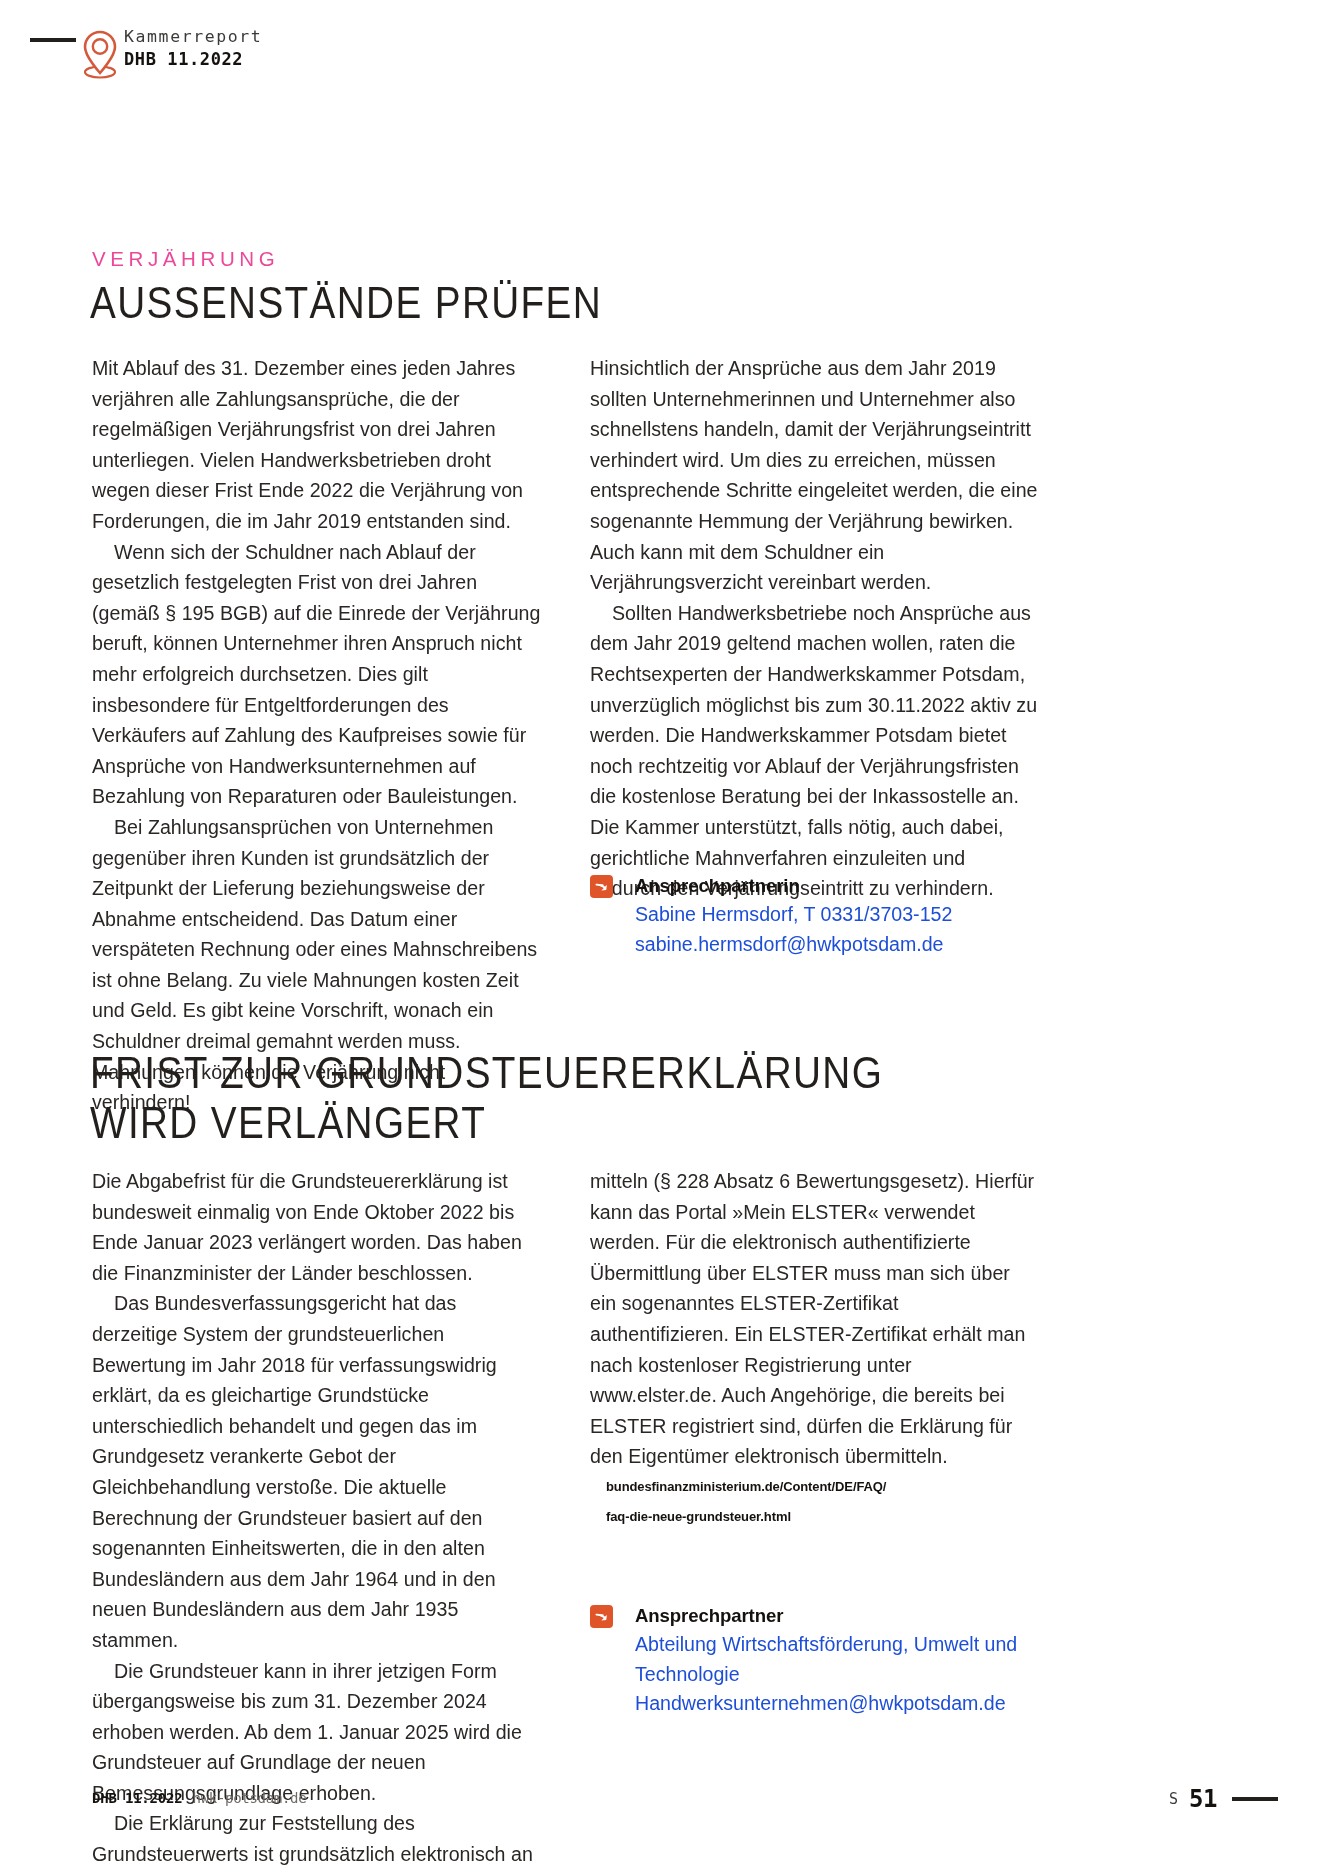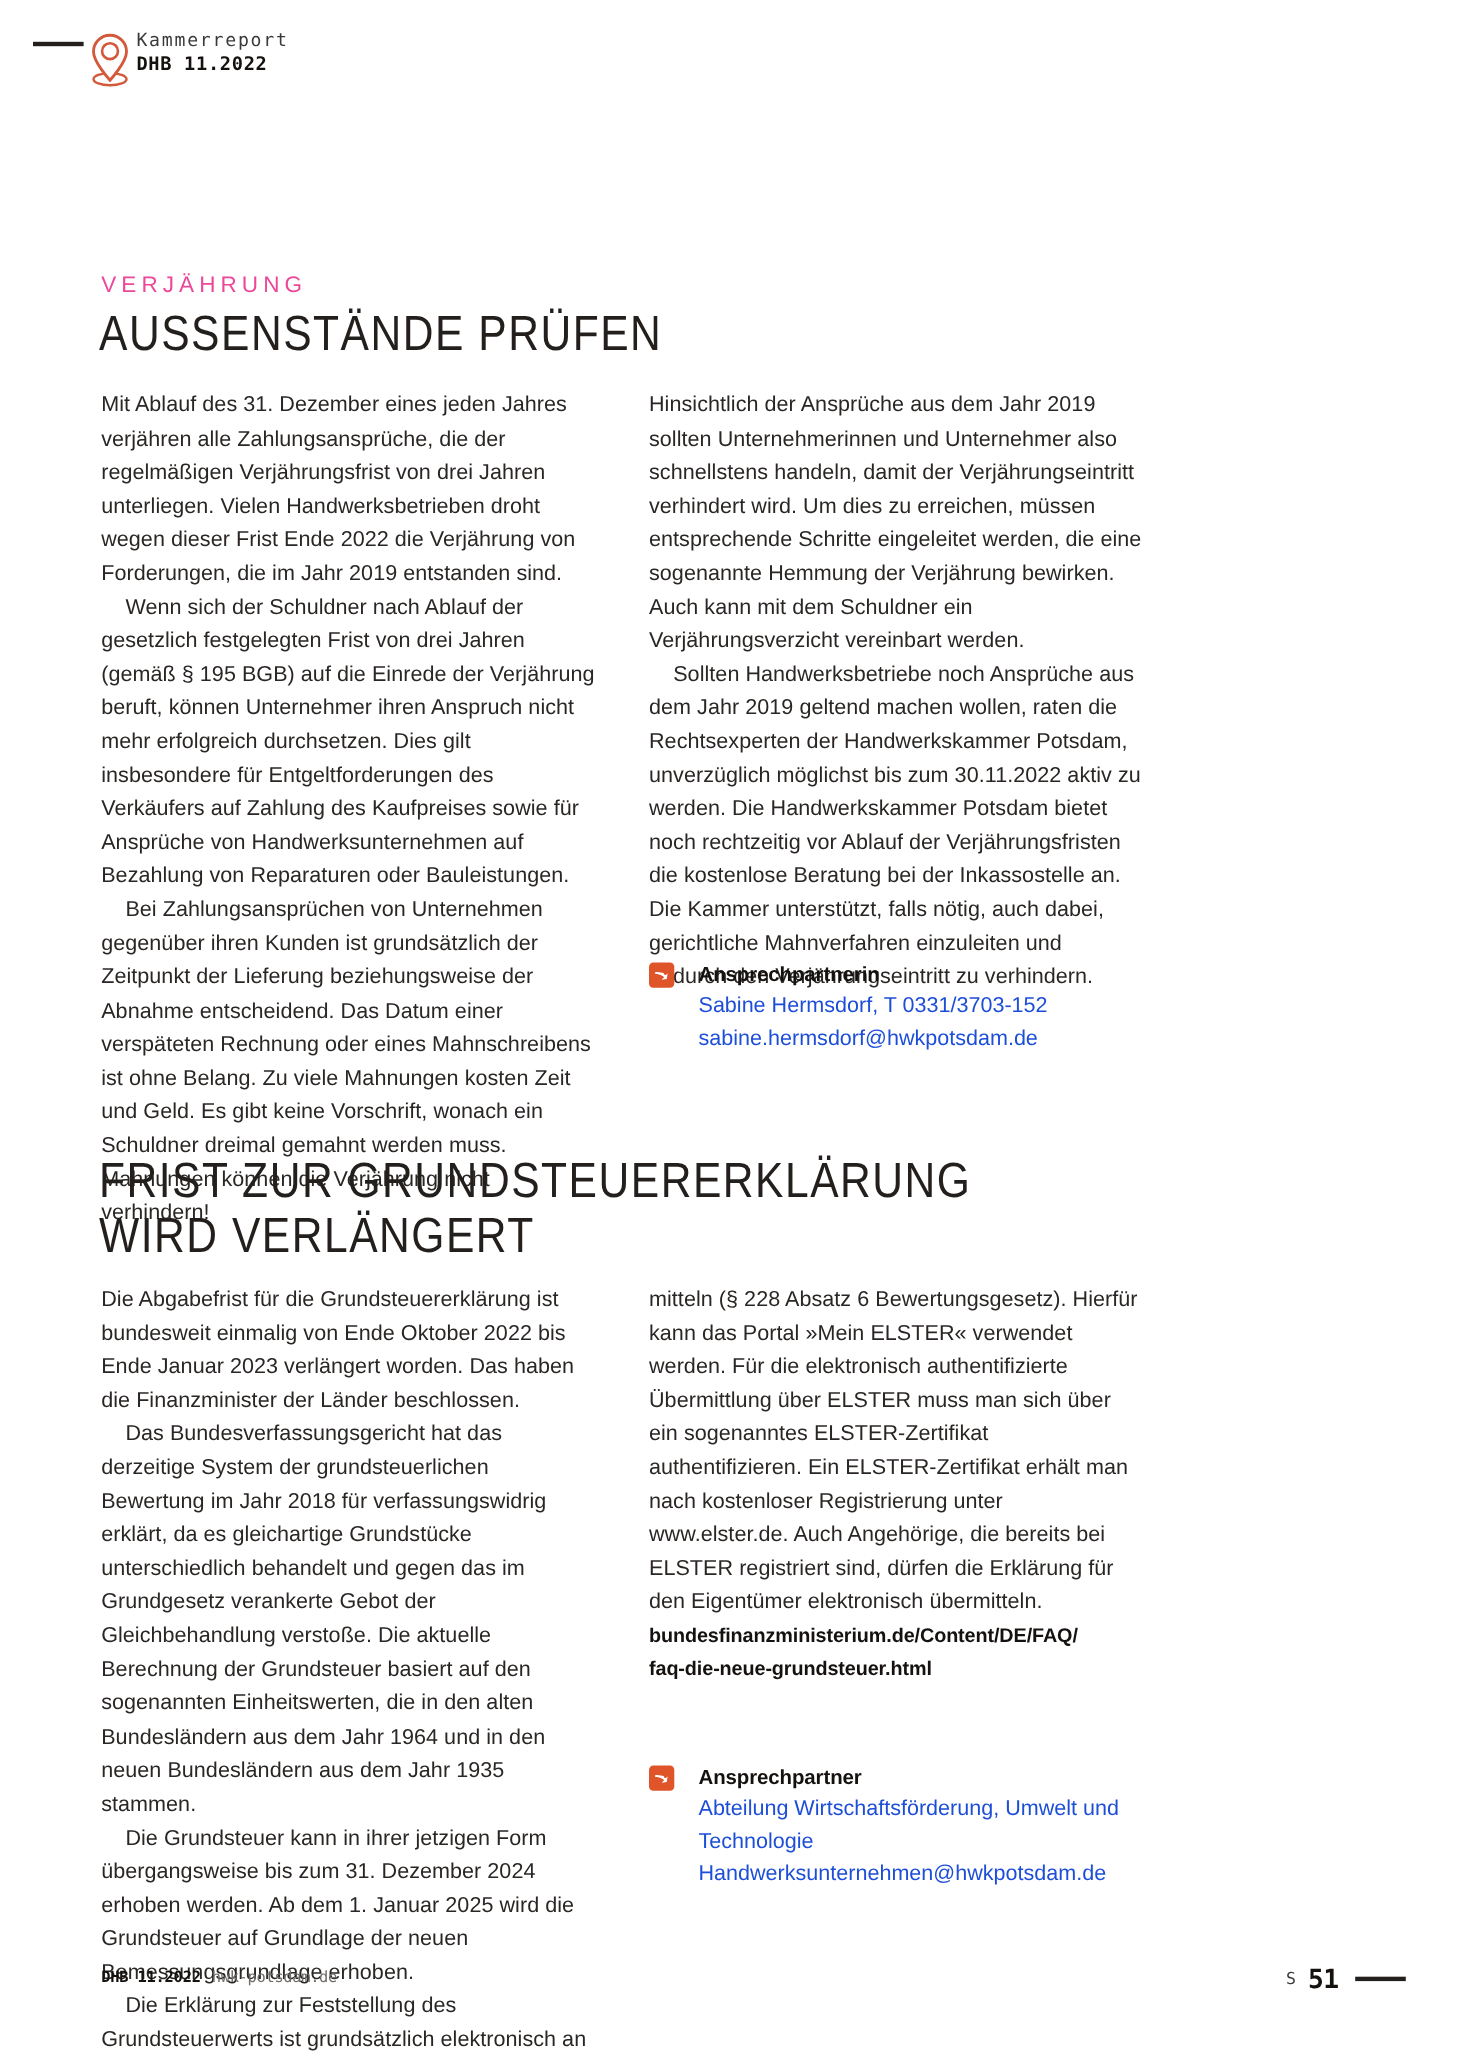--- a/index.html
+++ b/index.html
@@ -164,24 +164,25 @@
   }
   .linkblock-title {
     color: #d4593a;
     font-weight: bold;
     font-size: 19.4px;
     line-height: 29px;
     letter-spacing: -0.15px;
   }
   .linkblock-url {
     font-weight: bold;
-    font-size: 18px;
+    font-size: 13px;
     line-height: 30px;
     color: #15110f;
     letter-spacing: -0.1px;
+    margin-left: 16px;
   }
 
   
   .footer {
     position: absolute;
     left: 0;
     bottom: 60px;
     width: 100%;
     height: 26px;
   }

